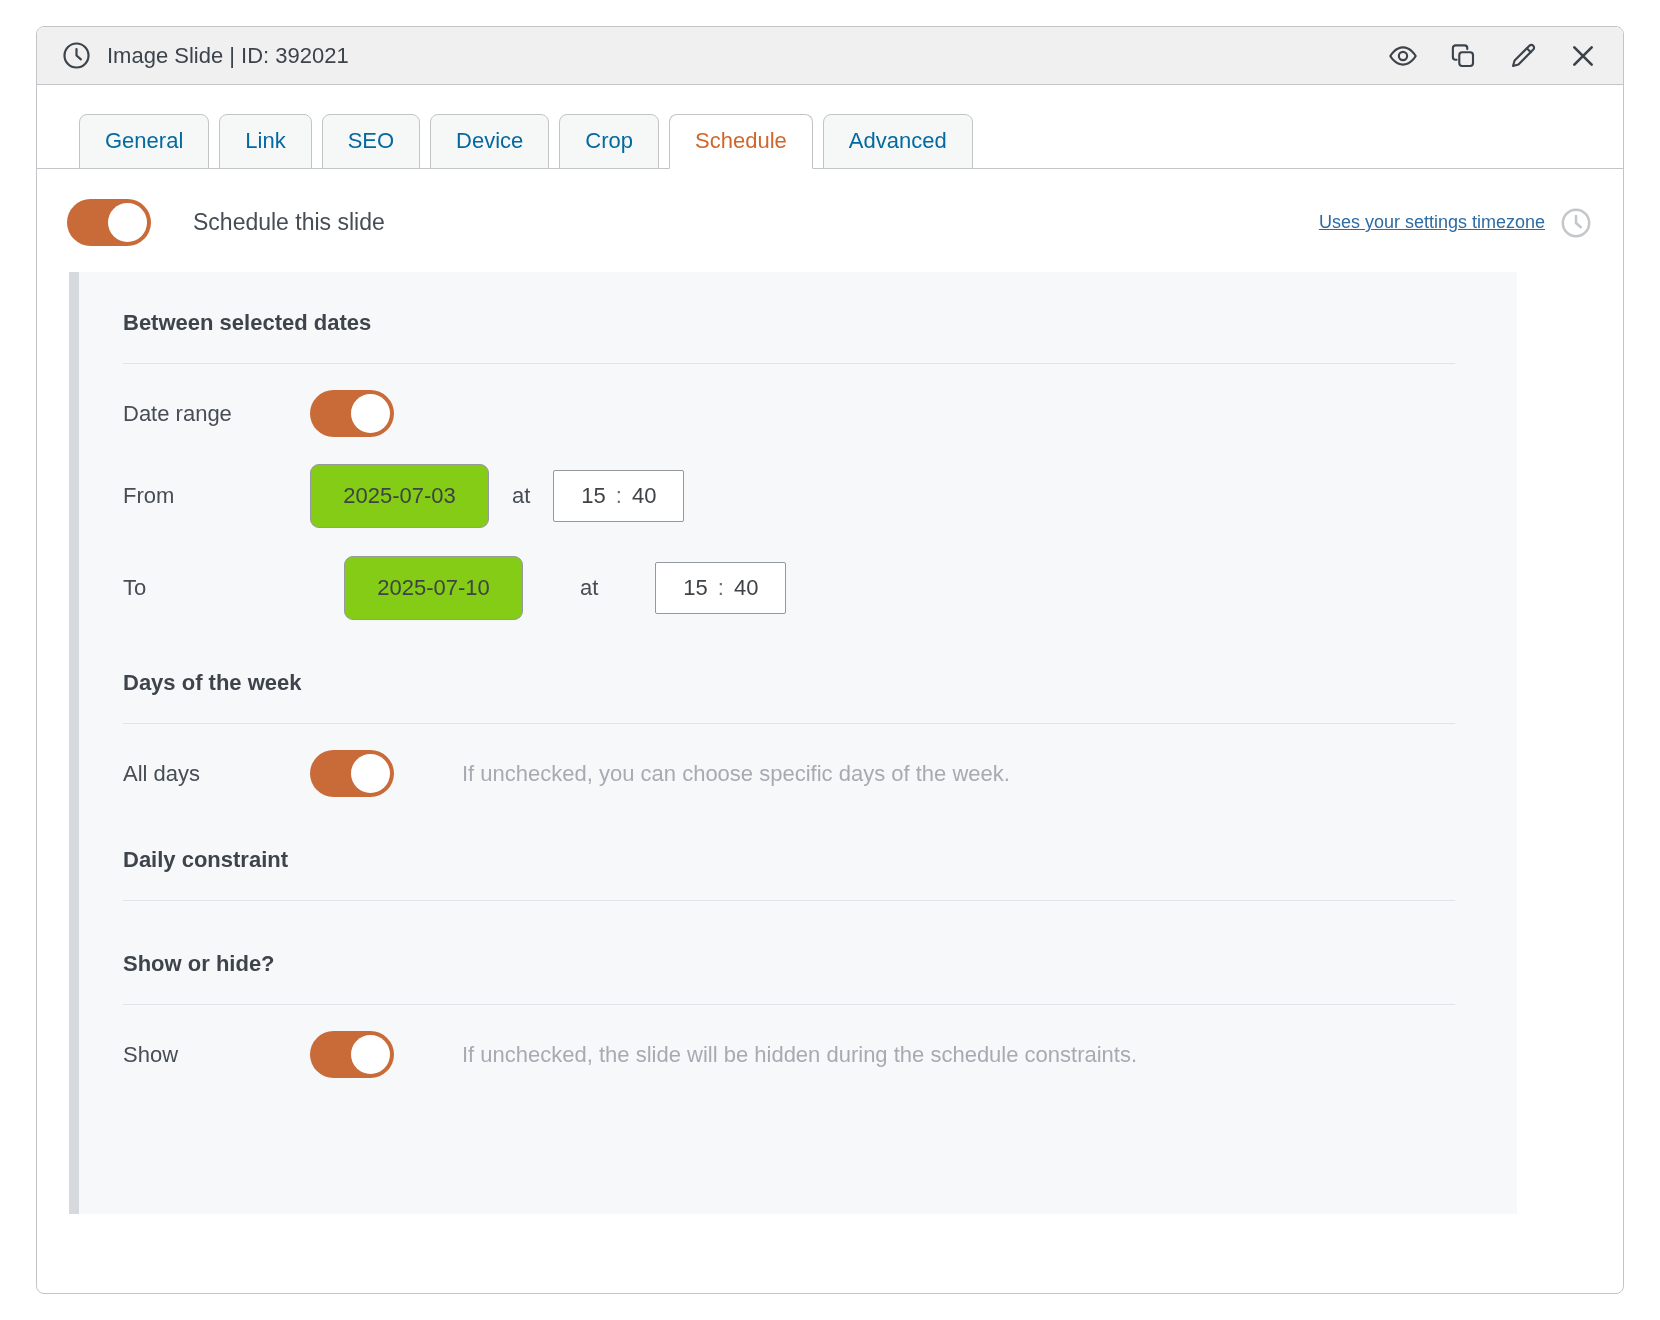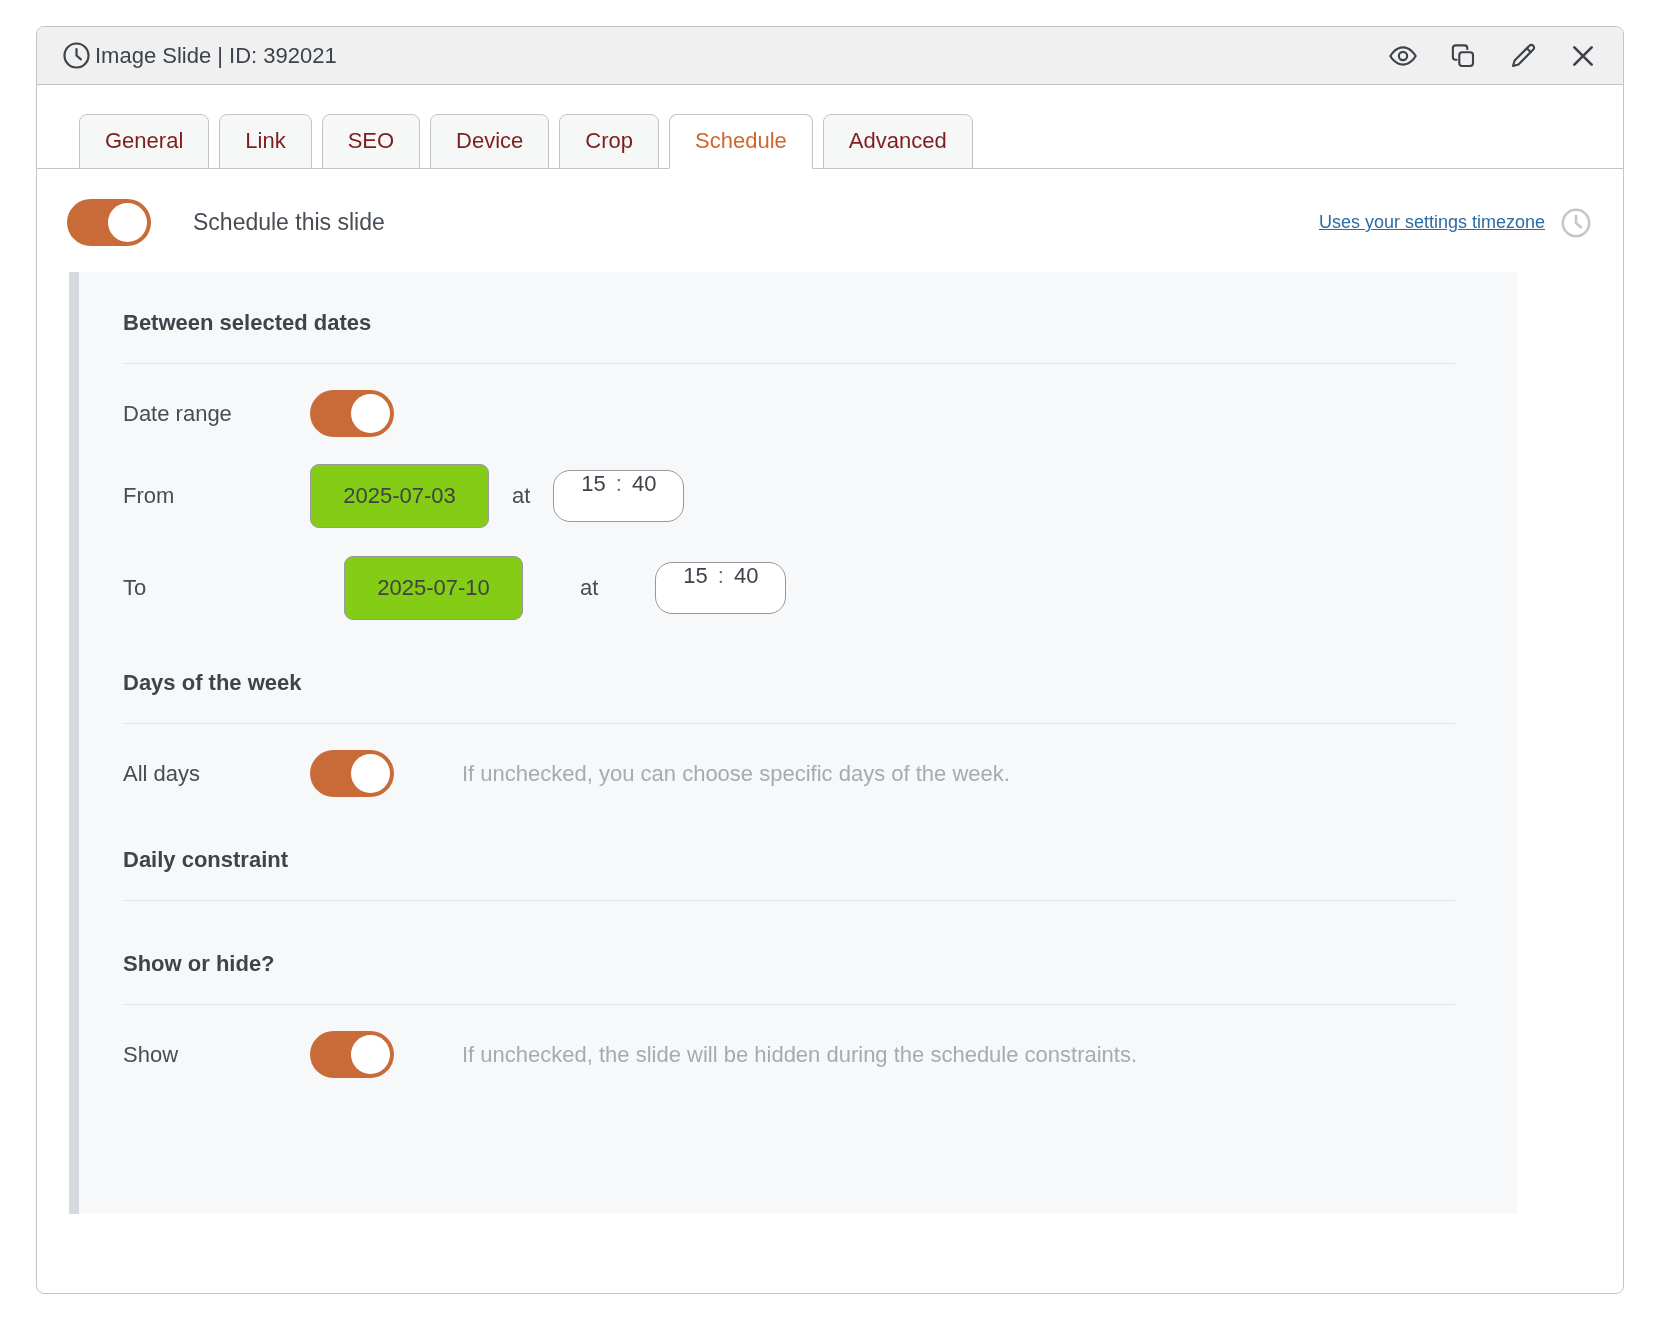--- a/index.html
+++ b/index.html
@@ -27,39 +27,39 @@
   }
   .panel{
     position:absolute;left:36px;top:26px;width:1588px;height:1268px;
     background:#fff;border:1px solid var(--border);border-radius:8px;
     overflow:hidden;
   }
   
   .panel-header{
     height:58px;background:var(--header-bg);
     border-bottom:1px solid var(--border);
-    display:flex;align-items:center;padding:0 24px;gap:3px;
+    display:flex;align-items:center;padding:0 24px;gap:15px;
   }
   .panel-header .title{font-size:22px;color:var(--icon);}
   .hdr-icon{width:31px;height:31px;color:var(--icon);flex:0 0 auto;}
   .hdr-icon svg{width:100%;height:100%;display:block;}
   .header-actions{margin-left:auto;display:flex;align-items:center;gap:28px;}
   .icon-btn{
     background:none;border:none;padding:0;cursor:pointer;color:var(--icon);
     width:32px;height:32px;display:flex;align-items:center;justify-content:center;
   }
   .icon-btn svg{width:32px;height:32px;display:block;}
   
   .tabbar{
     display:flex;gap:10px;padding:28px 42px 0 42px;
     border-bottom:1px solid var(--border);
   }
   .tab{
     position:relative;top:1px;
-    font-family:inherit;font-size:22px;color:#7f1d1d;
+    font-family:inherit;font-size:22px;color:#0369a1;
     background:var(--tab-bg);border:1px solid var(--border);
     border-radius:8px 8px 0 0;padding:13px 25px 14px;cursor:pointer;
   }
   .tab--active{
     background:#fff;color:var(--tab-orange);
     border-bottom-color:#fff;
   }
   
   .toggle{
     position:relative;width:84px;height:47px;border-radius:24px;
@@ -99,21 +99,21 @@
   .row-label{width:187px;font-size:22px;color:var(--label);flex:0 0 auto;}
   .help{font-size:22px;color:var(--muted);margin-left:68px;}
   .date-input{
     width:179px;height:64px;background:#84cc16;border:1.5px solid var(--input-border);
     border-radius:9px;text-align:center;font-family:inherit;
     font-size:22px;color:#3f4247;
   }
   .at{margin:0 23px;font-size:22px;color:var(--label);}
   .time-input{
     width:131px;height:52px;background:#fff;border:1.5px solid var(--input-border);
-    border-radius:17px;display:flex;align-items:flex-start;justify-content:center;
+    border-radius:2px;display:flex;align-items:center;justify-content:center;
     gap:10px;font-size:22px;color:#3f4247;cursor:text;
   }
   .time-input .colon{color:#6a6f75;}
 </style>
 </head>
 <body>
 
 <div class="panel">
 
   <div class="panel-header">

